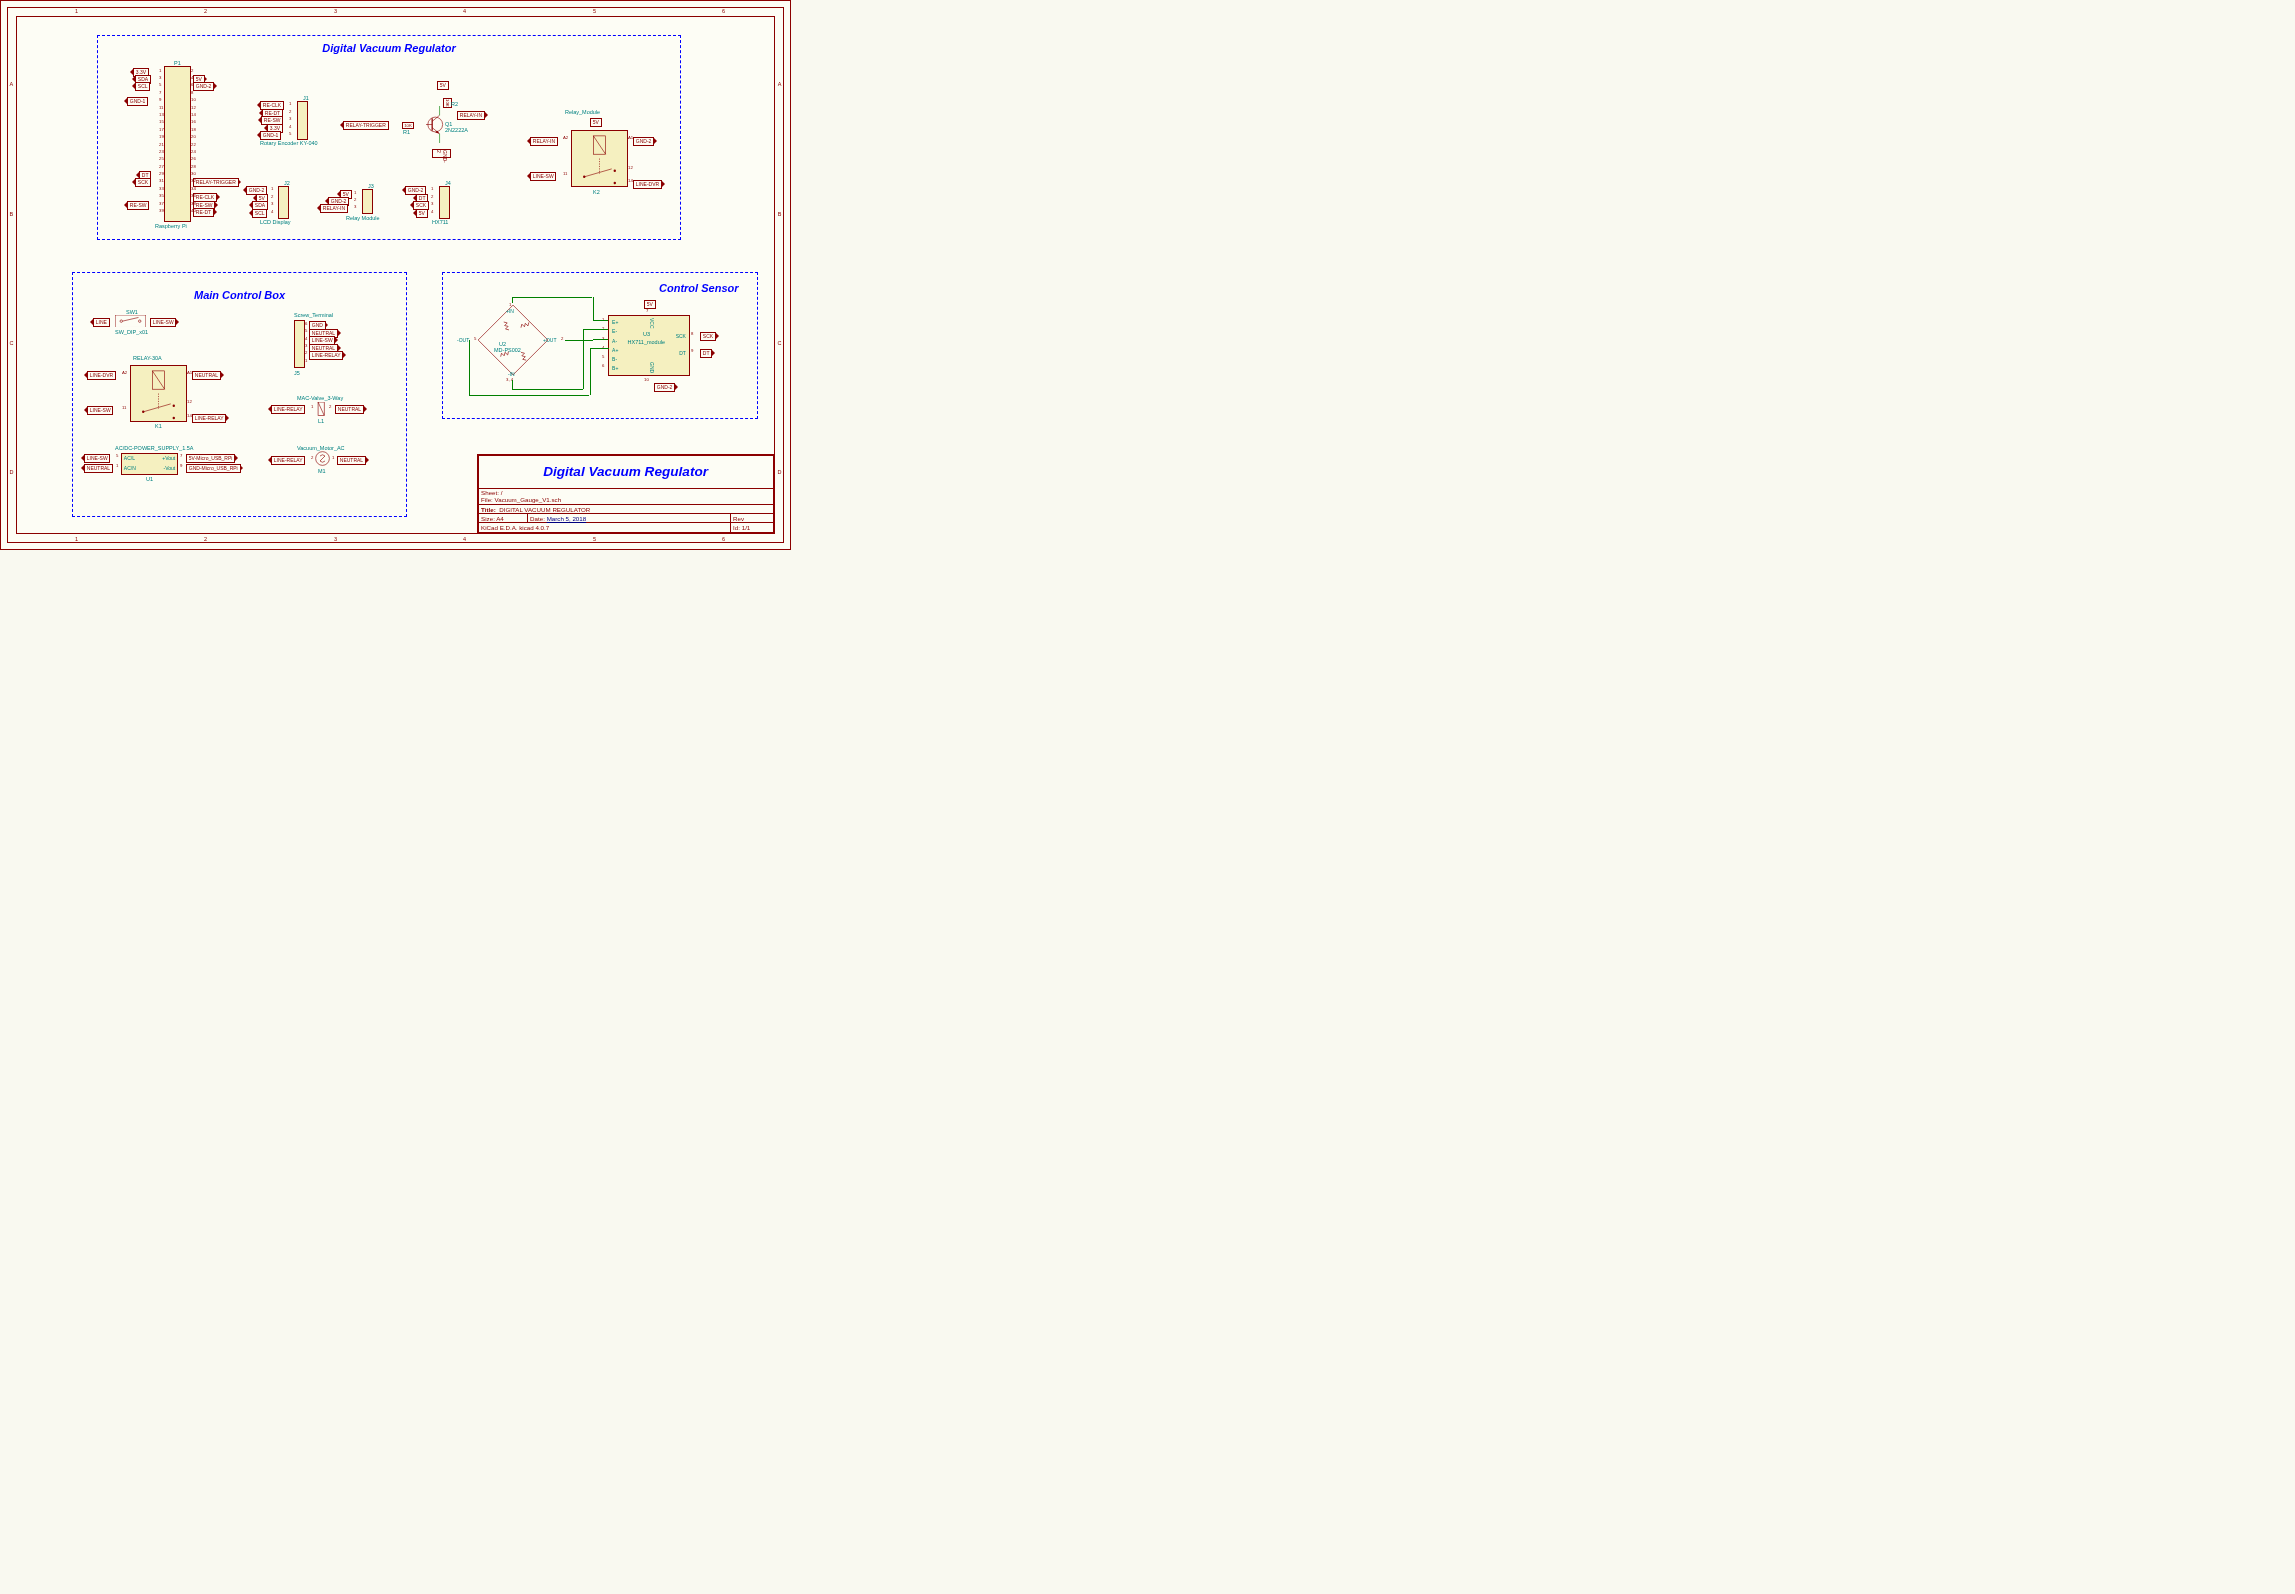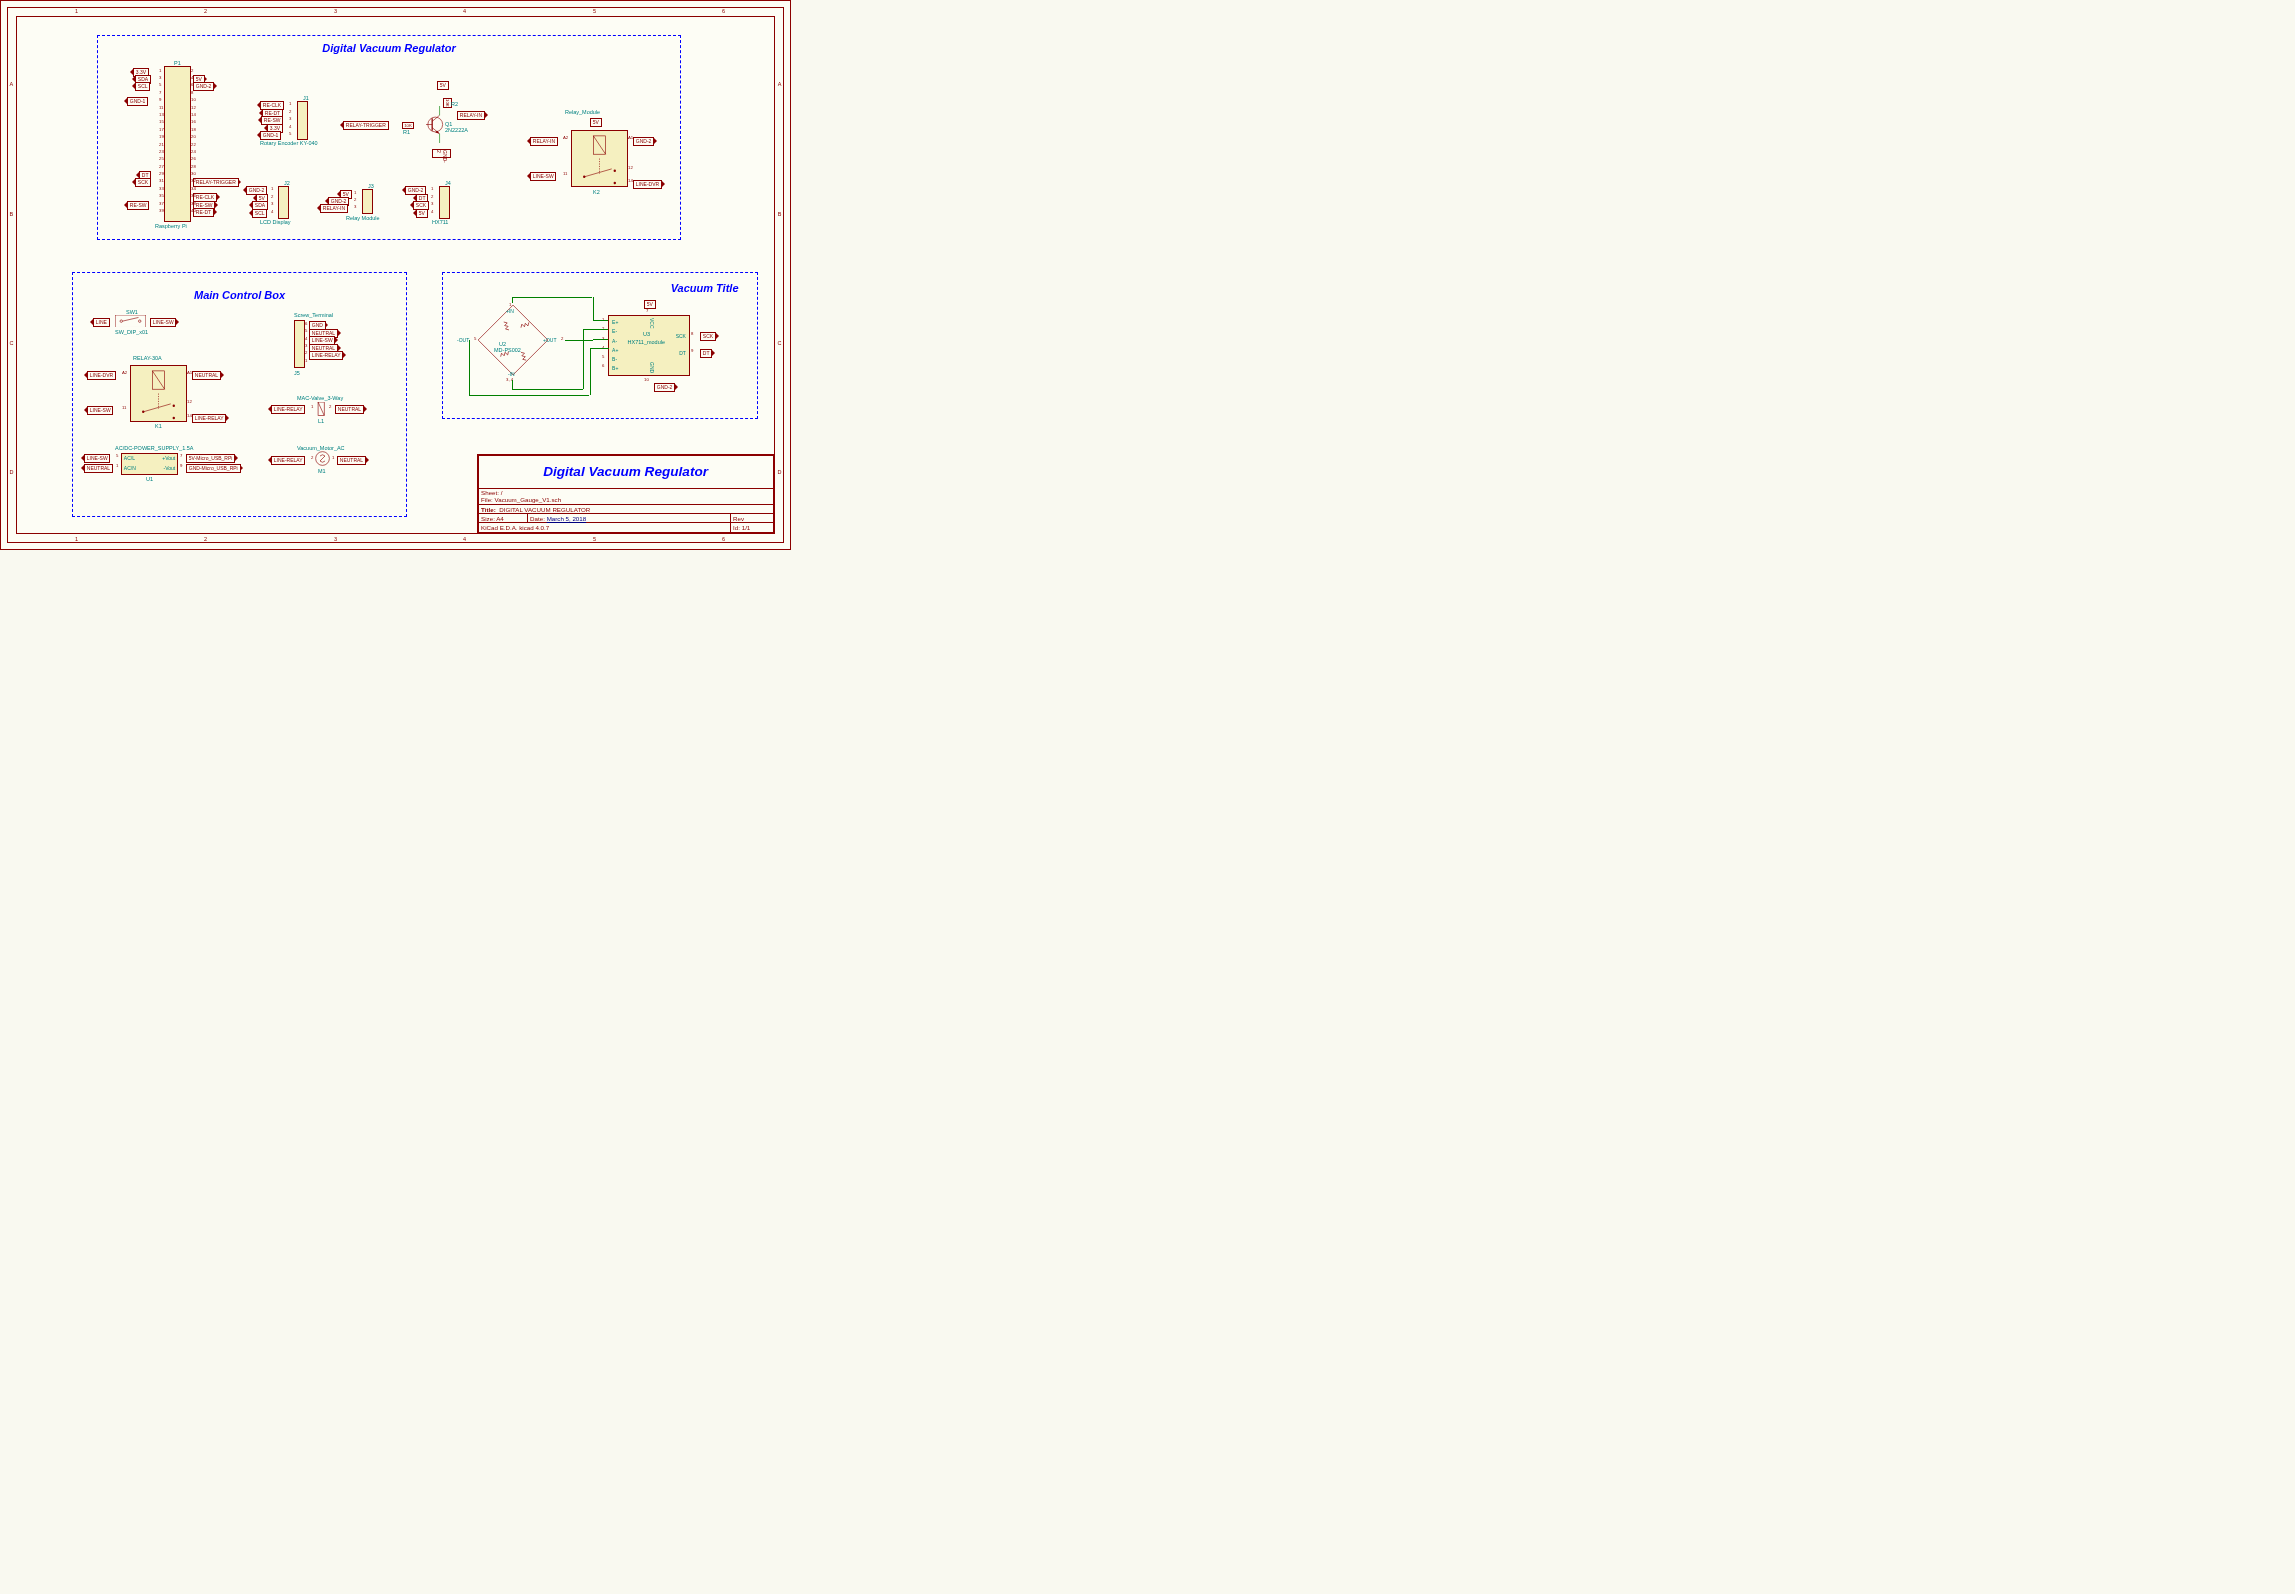--- a/index.html
+++ b/index.html
@@ -392,21 +392,21 @@
   <svg style="position:absolute;left:314px;top:450px" width="15" height="15" viewBox="0 0 24 24">
     <circle cx="12" cy="12" r="11" fill="none" stroke="#8B0000"></circle>
     <path d="M8,8 Q12,4 16,8 Q12,12 8,16 Q12,20 16,16" fill="none" stroke="#8B0000"></path>
   </svg>
   <div class="pinnum" style="left:310px;top:454px">2</div>
   <div class="pinnum" style="left:331px;top:454px">1</div>
   <div class="netlabel right" style="left:336px;top:455px">NEUTRAL</div>
   <div class="ref" style="left:317px;top:467px">M1</div>
 
   <div class="block-box" style="left:441px;top:271px;width:314px;height:145px">
-    <div class="block-title" style="text-align:right;margin:9.2px 18.5px 0 0">Vacuum Title</div>
+    <div class="block-title" style="text-align:right;margin:9.2px 18.5px 0 0">Control Sensor</div>
   </div>
 
   <svg style="position:absolute;left:475px;top:302px" width="74" height="74" viewBox="0 0 120 120">
     <rect x="20" y="20" width="80" height="80" fill="none" stroke="#8B0000" transform="rotate(45 60 60)"></rect>
     <g fill="none" stroke="#8B0000">
       <path d="M35,35 l5,-3 l0,6 l5,-3 l0,6 l5,-3" transform="rotate(45 45 45)"></path>
       <path d="M75,35 l5,-3 l0,6 l5,-3 l0,6 l5,-3" transform="rotate(-45 80 40)"></path>
       <path d="M35,85 l5,-3 l0,6 l5,-3 l0,6 l5,-3" transform="rotate(-45 40 80)"></path>
       <path d="M75,85 l5,-3 l0,6 l5,-3 l0,6 l5,-3" transform="rotate(45 80 80)"></path>
     </g>

